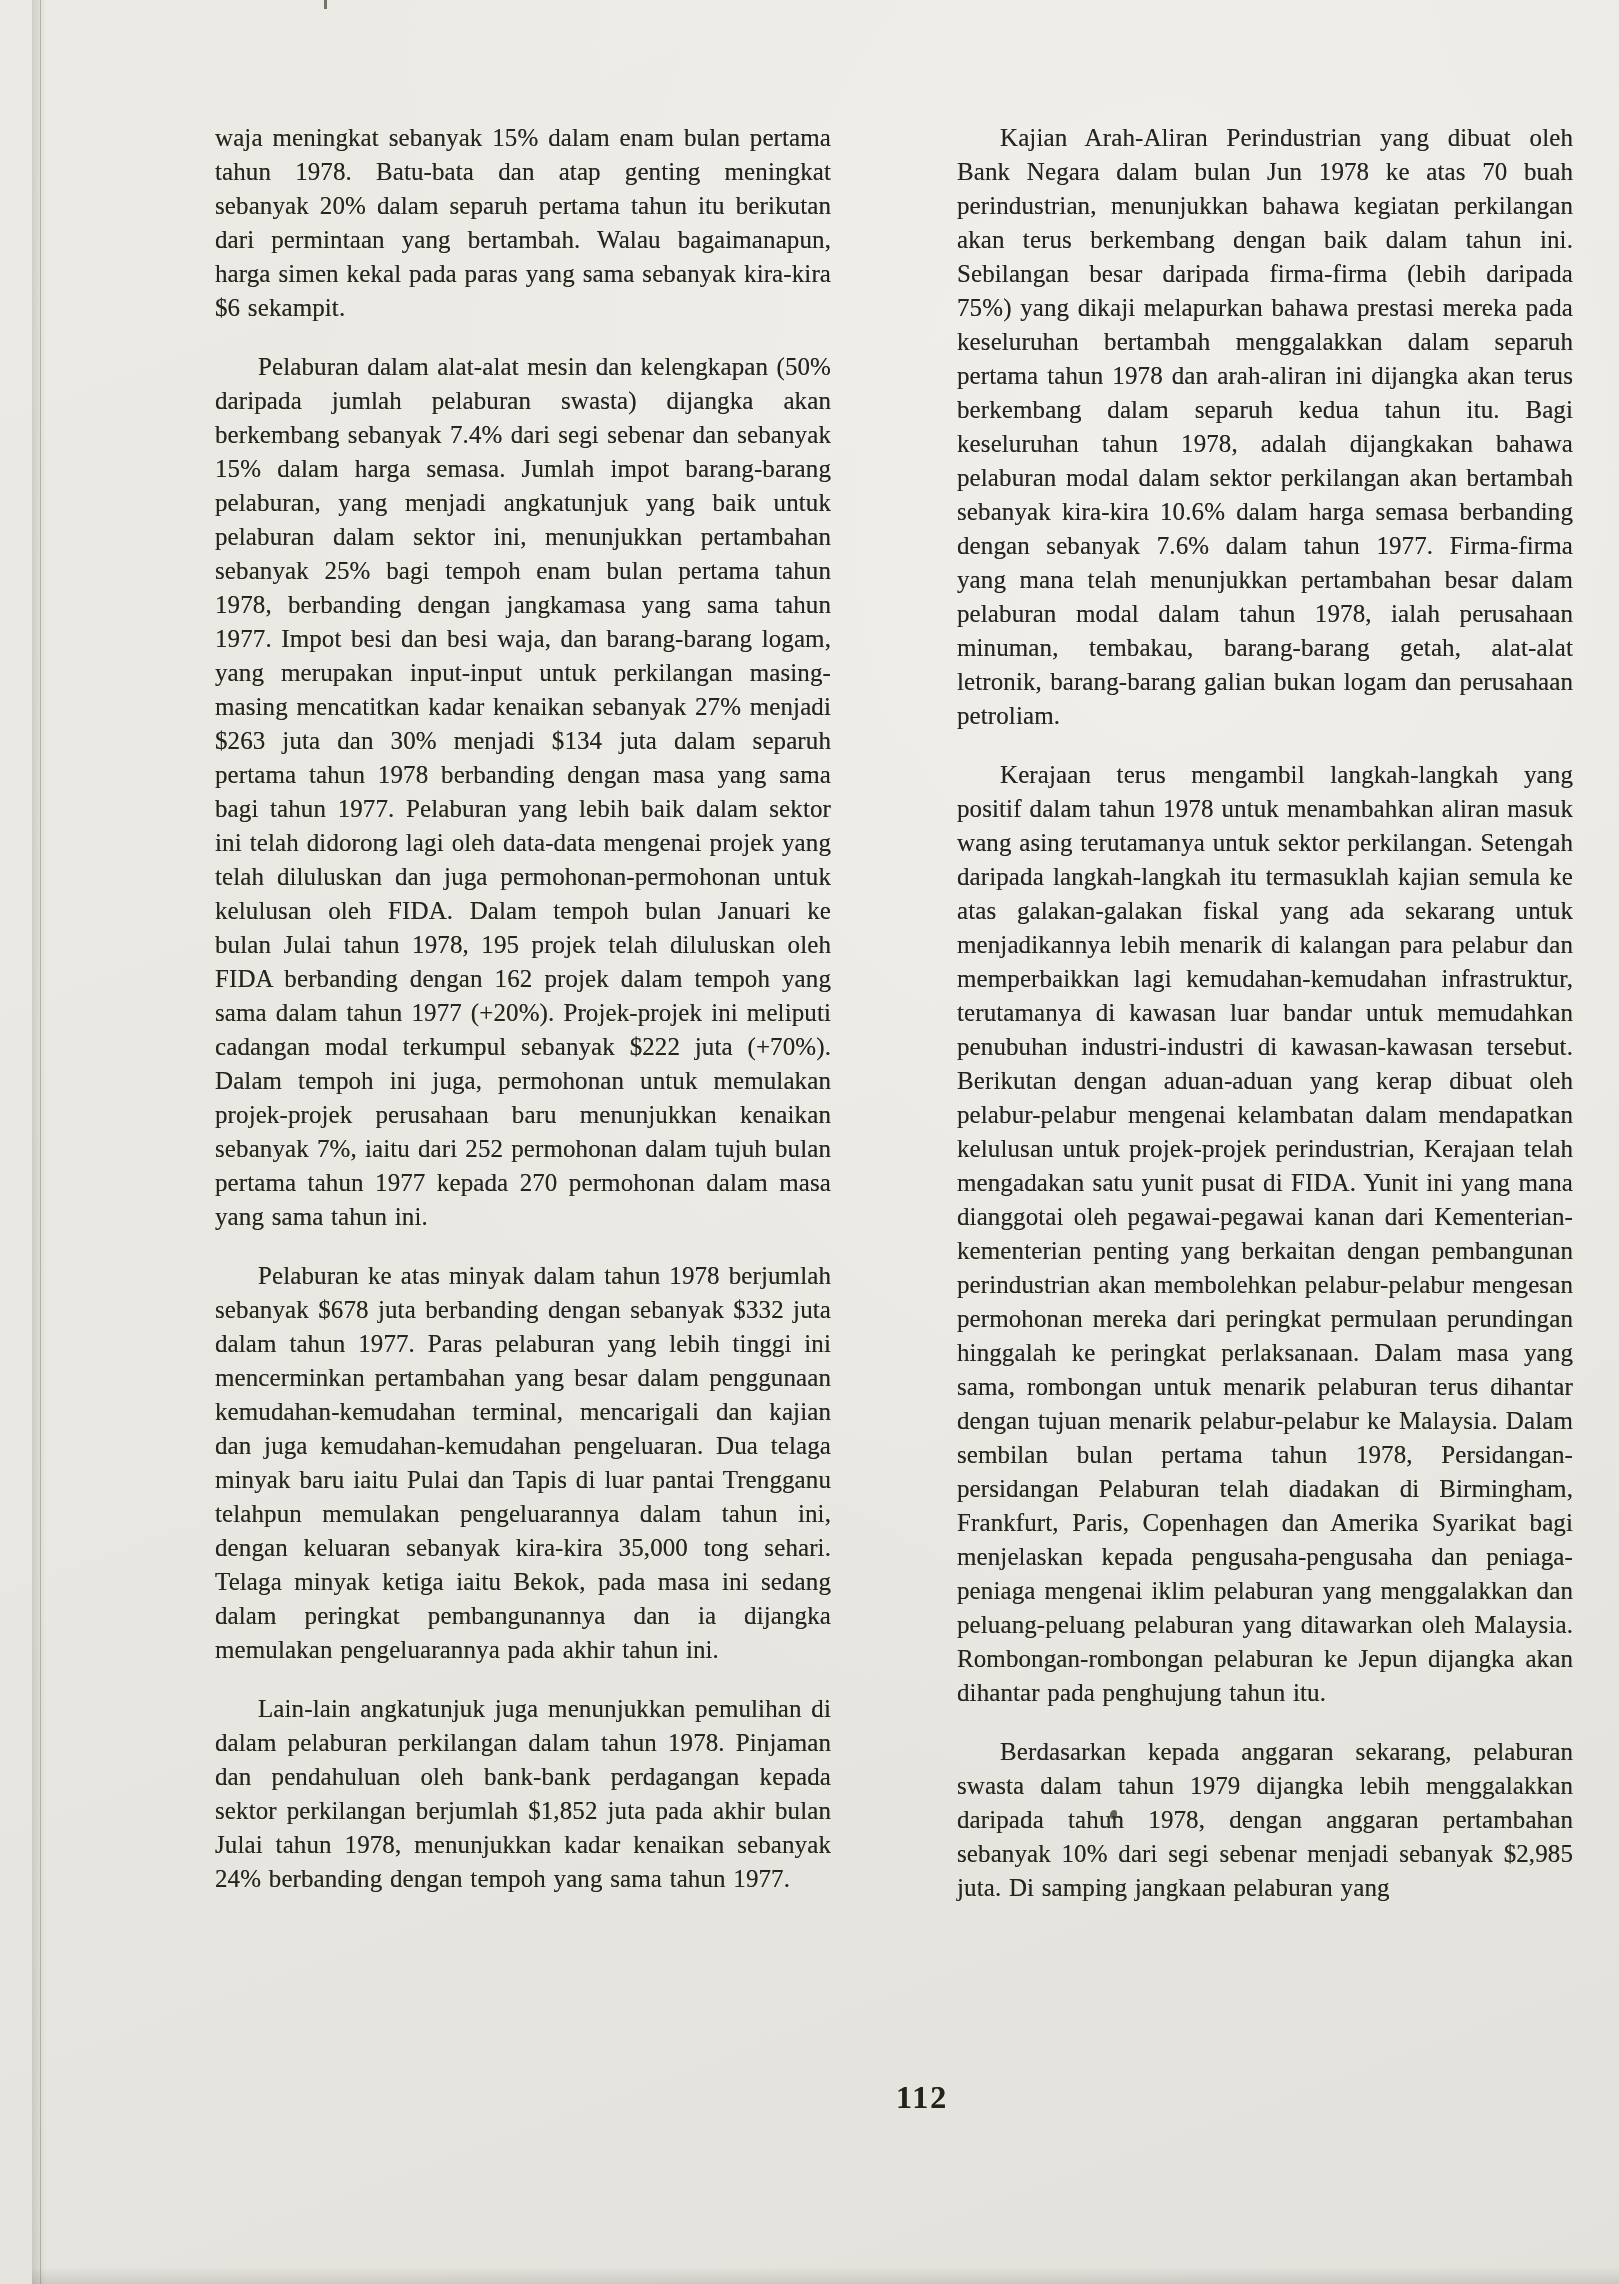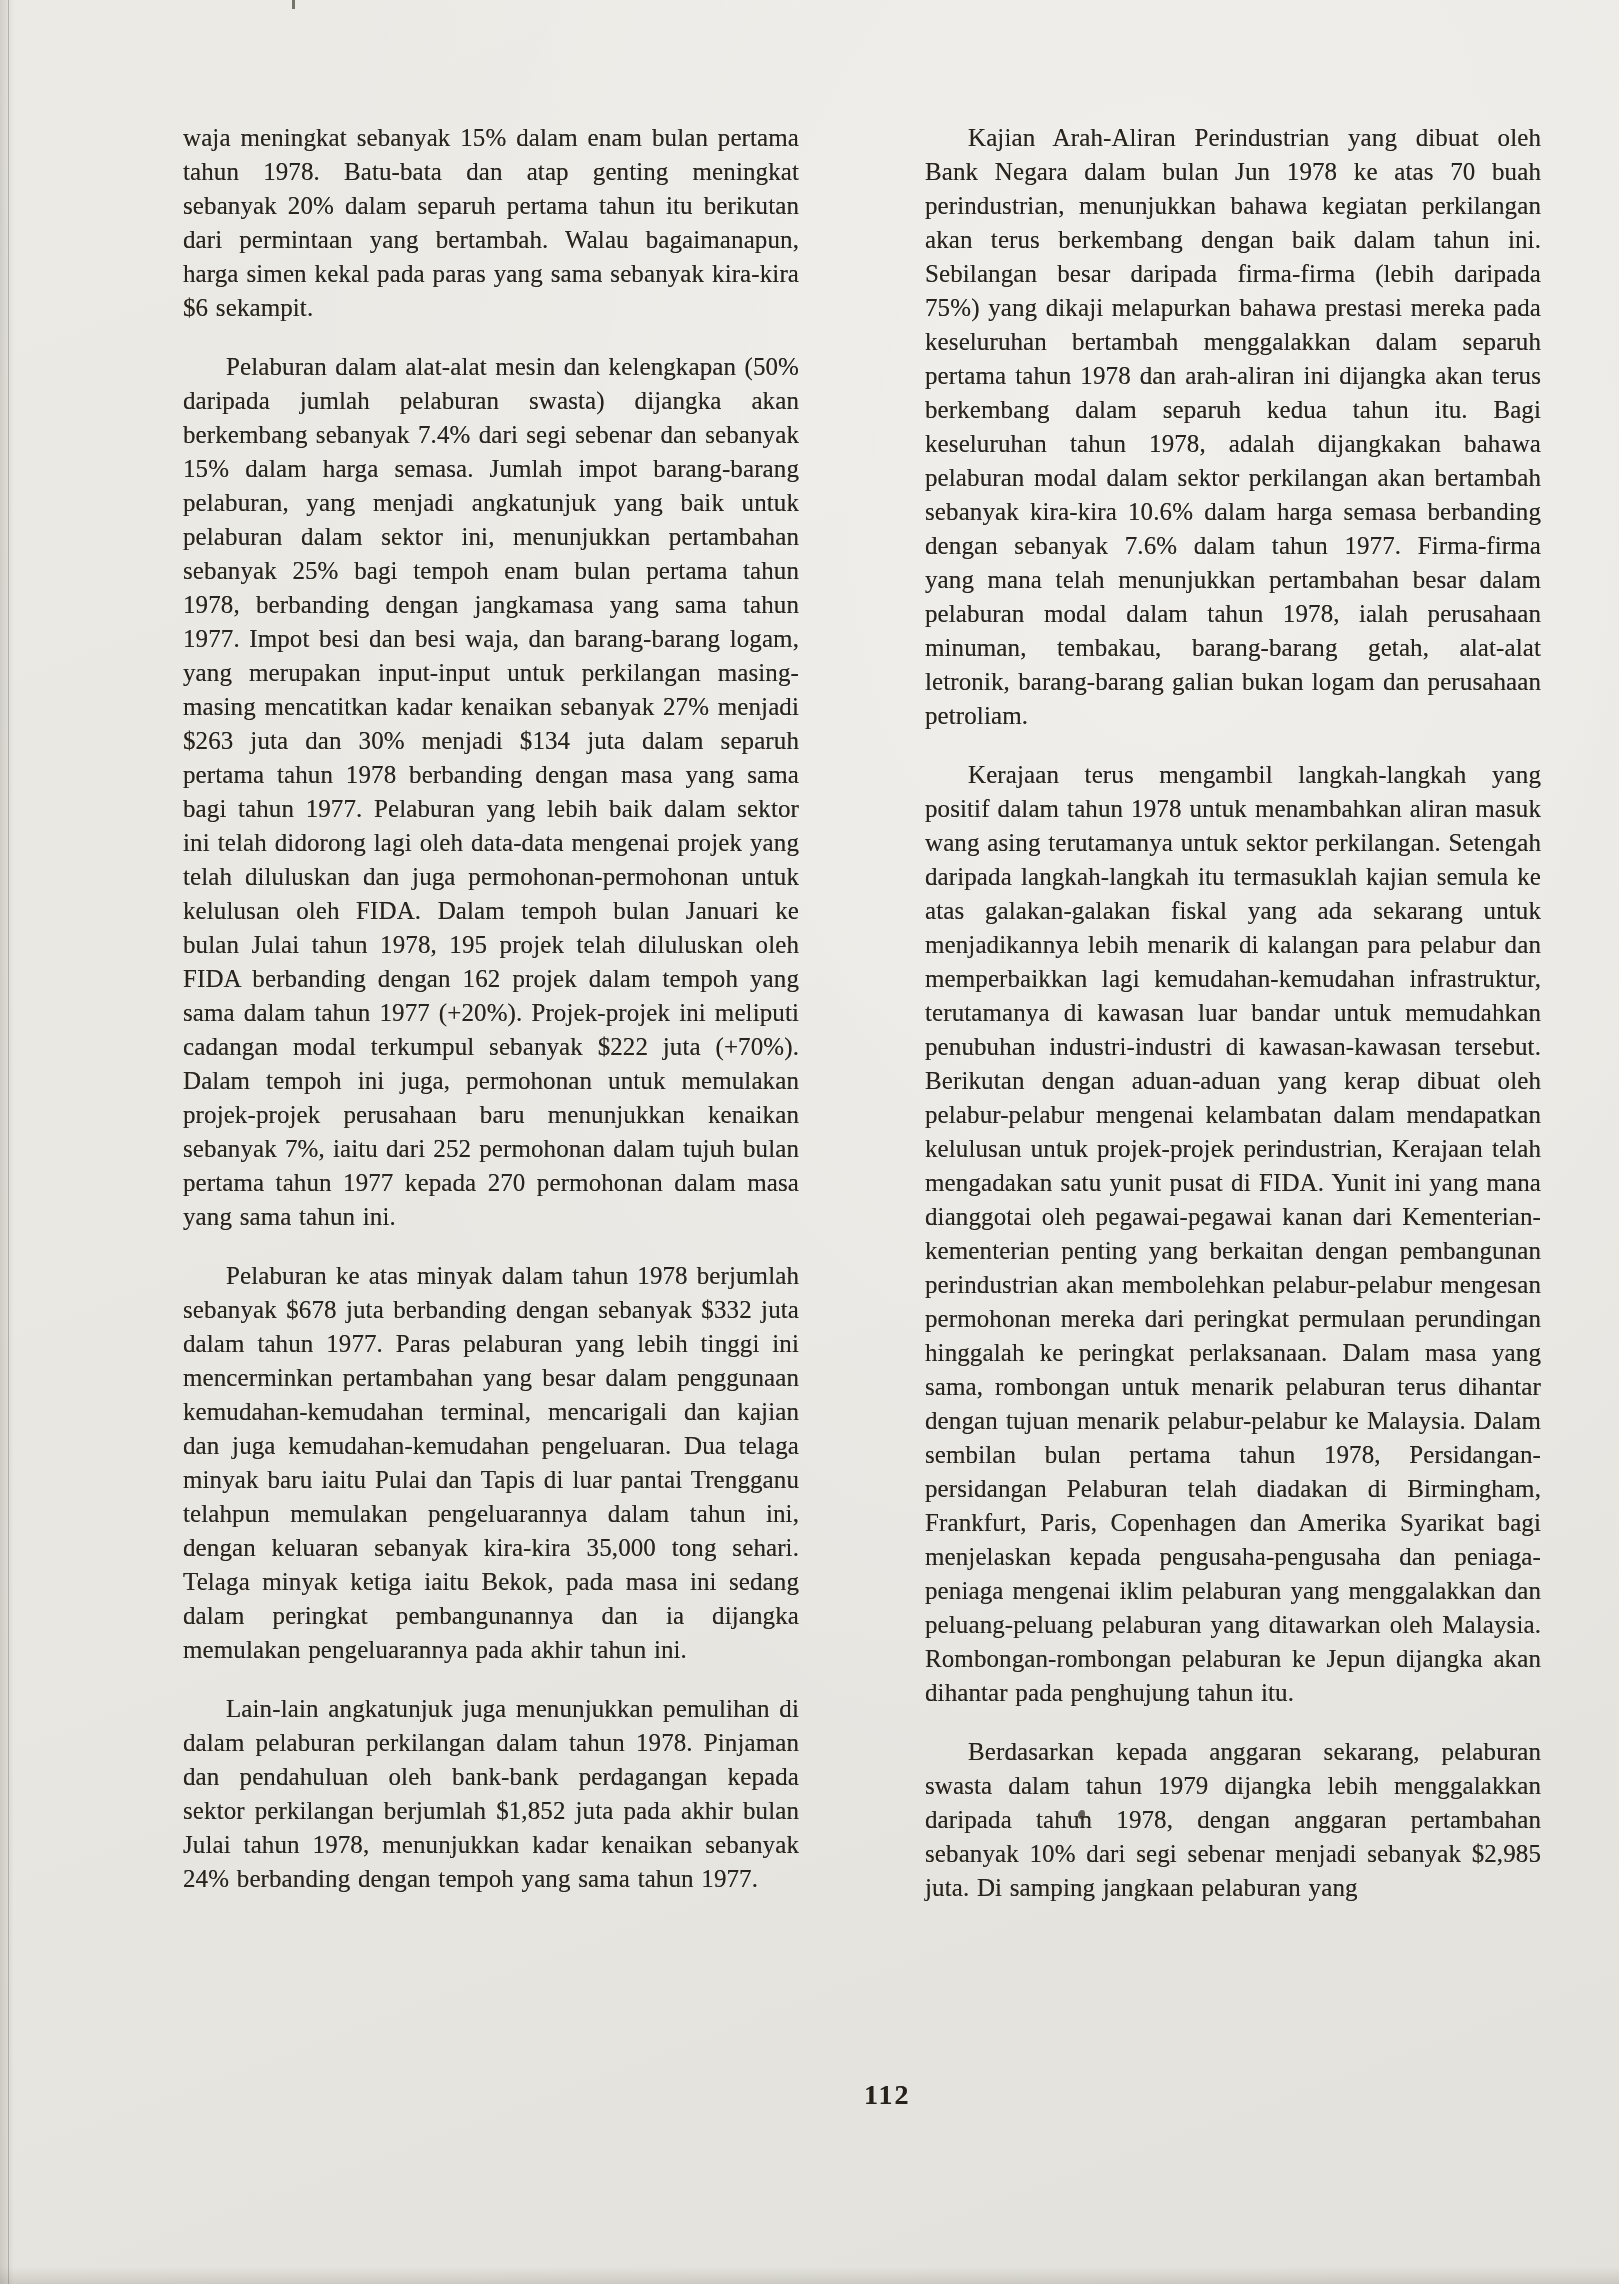--- a/index.html
+++ b/index.html
@@ -13,20 +13,21 @@
     overflow: hidden;
     background:
       radial-gradient(ellipse at 72% 22%, rgba(255,255,255,0.30), rgba(255,255,255,0) 55%),
       linear-gradient(160deg, #eceae5 0%, #e9e7e2 55%, #e3e1db 100%);
     font-family: "Liberation Serif", "DejaVu Serif", serif;
     color: #28241d;
   }
   .page {
     position: absolute;
     inset: 0;
+    margin-left: 32px;
   }
   
   .left-edge-shade {
     position: absolute;
     left: 0; top: 0;
     width: 14.4px; height: 100%;
     background: linear-gradient(90deg, rgba(110,104,94,0.22), rgba(110,104,94,0));
   }
   .fold-line {
     position: absolute;
@@ -68,21 +69,21 @@
   .column-left  { left: 183px; }
   .column-right { left: 925px; }
   .para { margin: 0; }
   .para + .para { margin-top: 25px; }
   .para.indent { text-indent: 43px; }
   .em { }
   .page-number {
     position: absolute;
     top: 2079px;
     left: 864px;
-    font-size: 28px;
+    font-size: 32px;
     font-weight: bold;
     letter-spacing: 2px;
     color: #26221b;
     text-shadow: 0 0 0.5px rgba(40,35,28,0.55);
   }
 </style>
 </head>
 <body>
 
 <div class="page">

